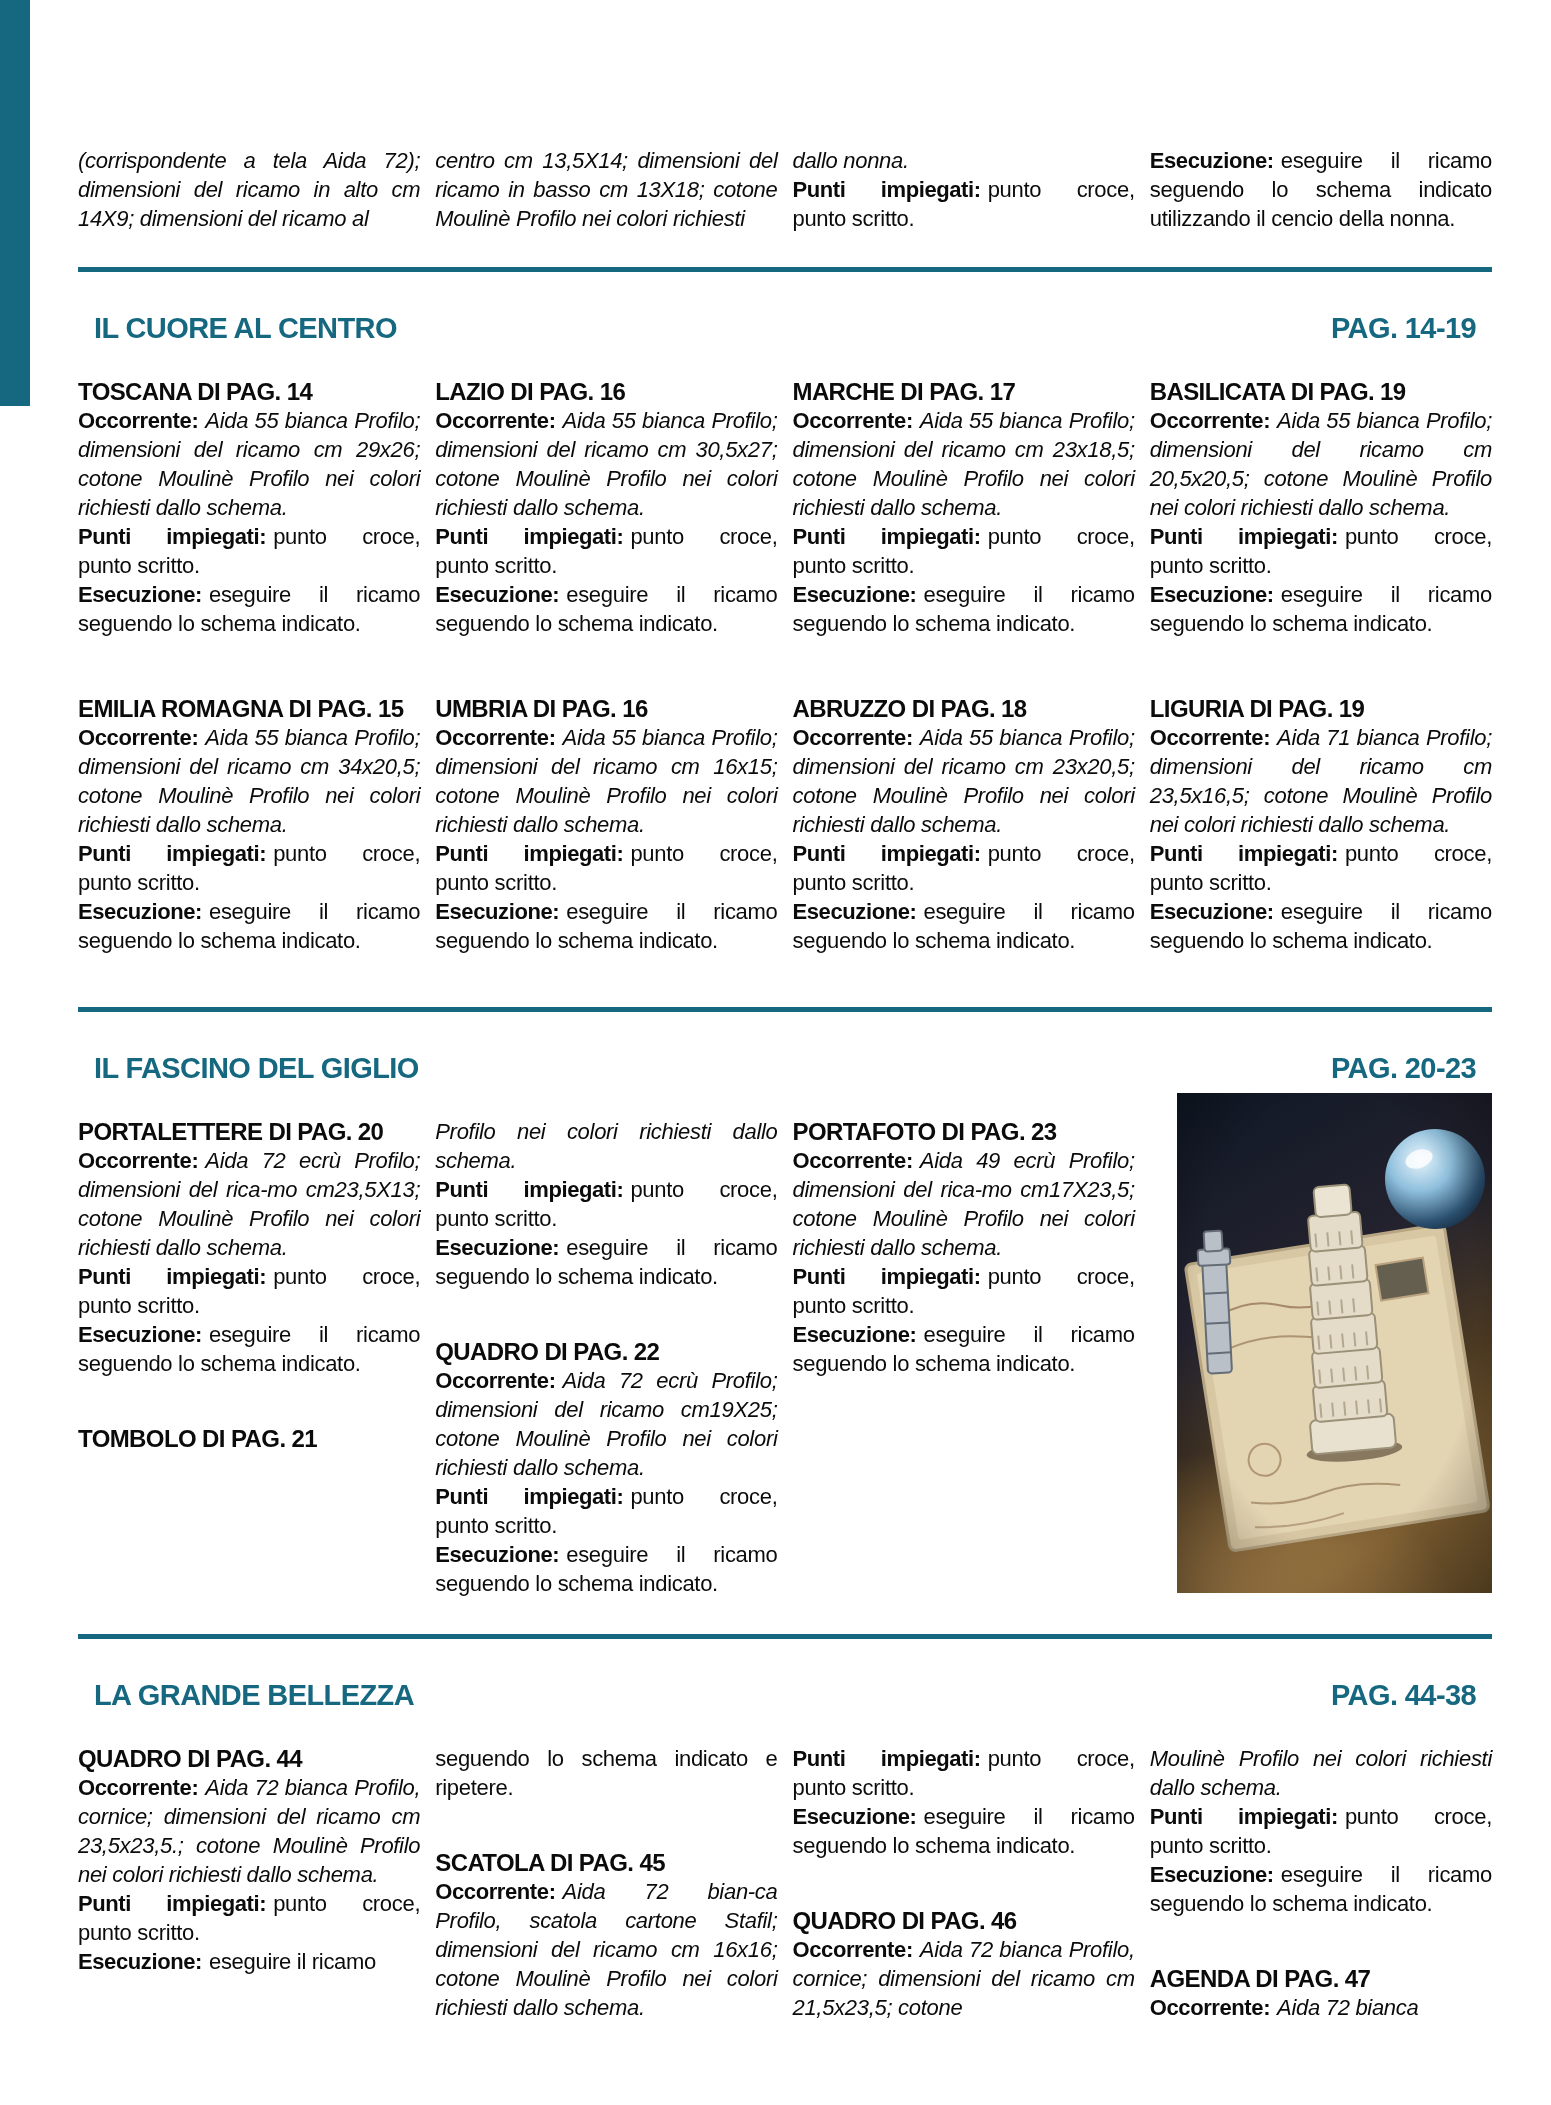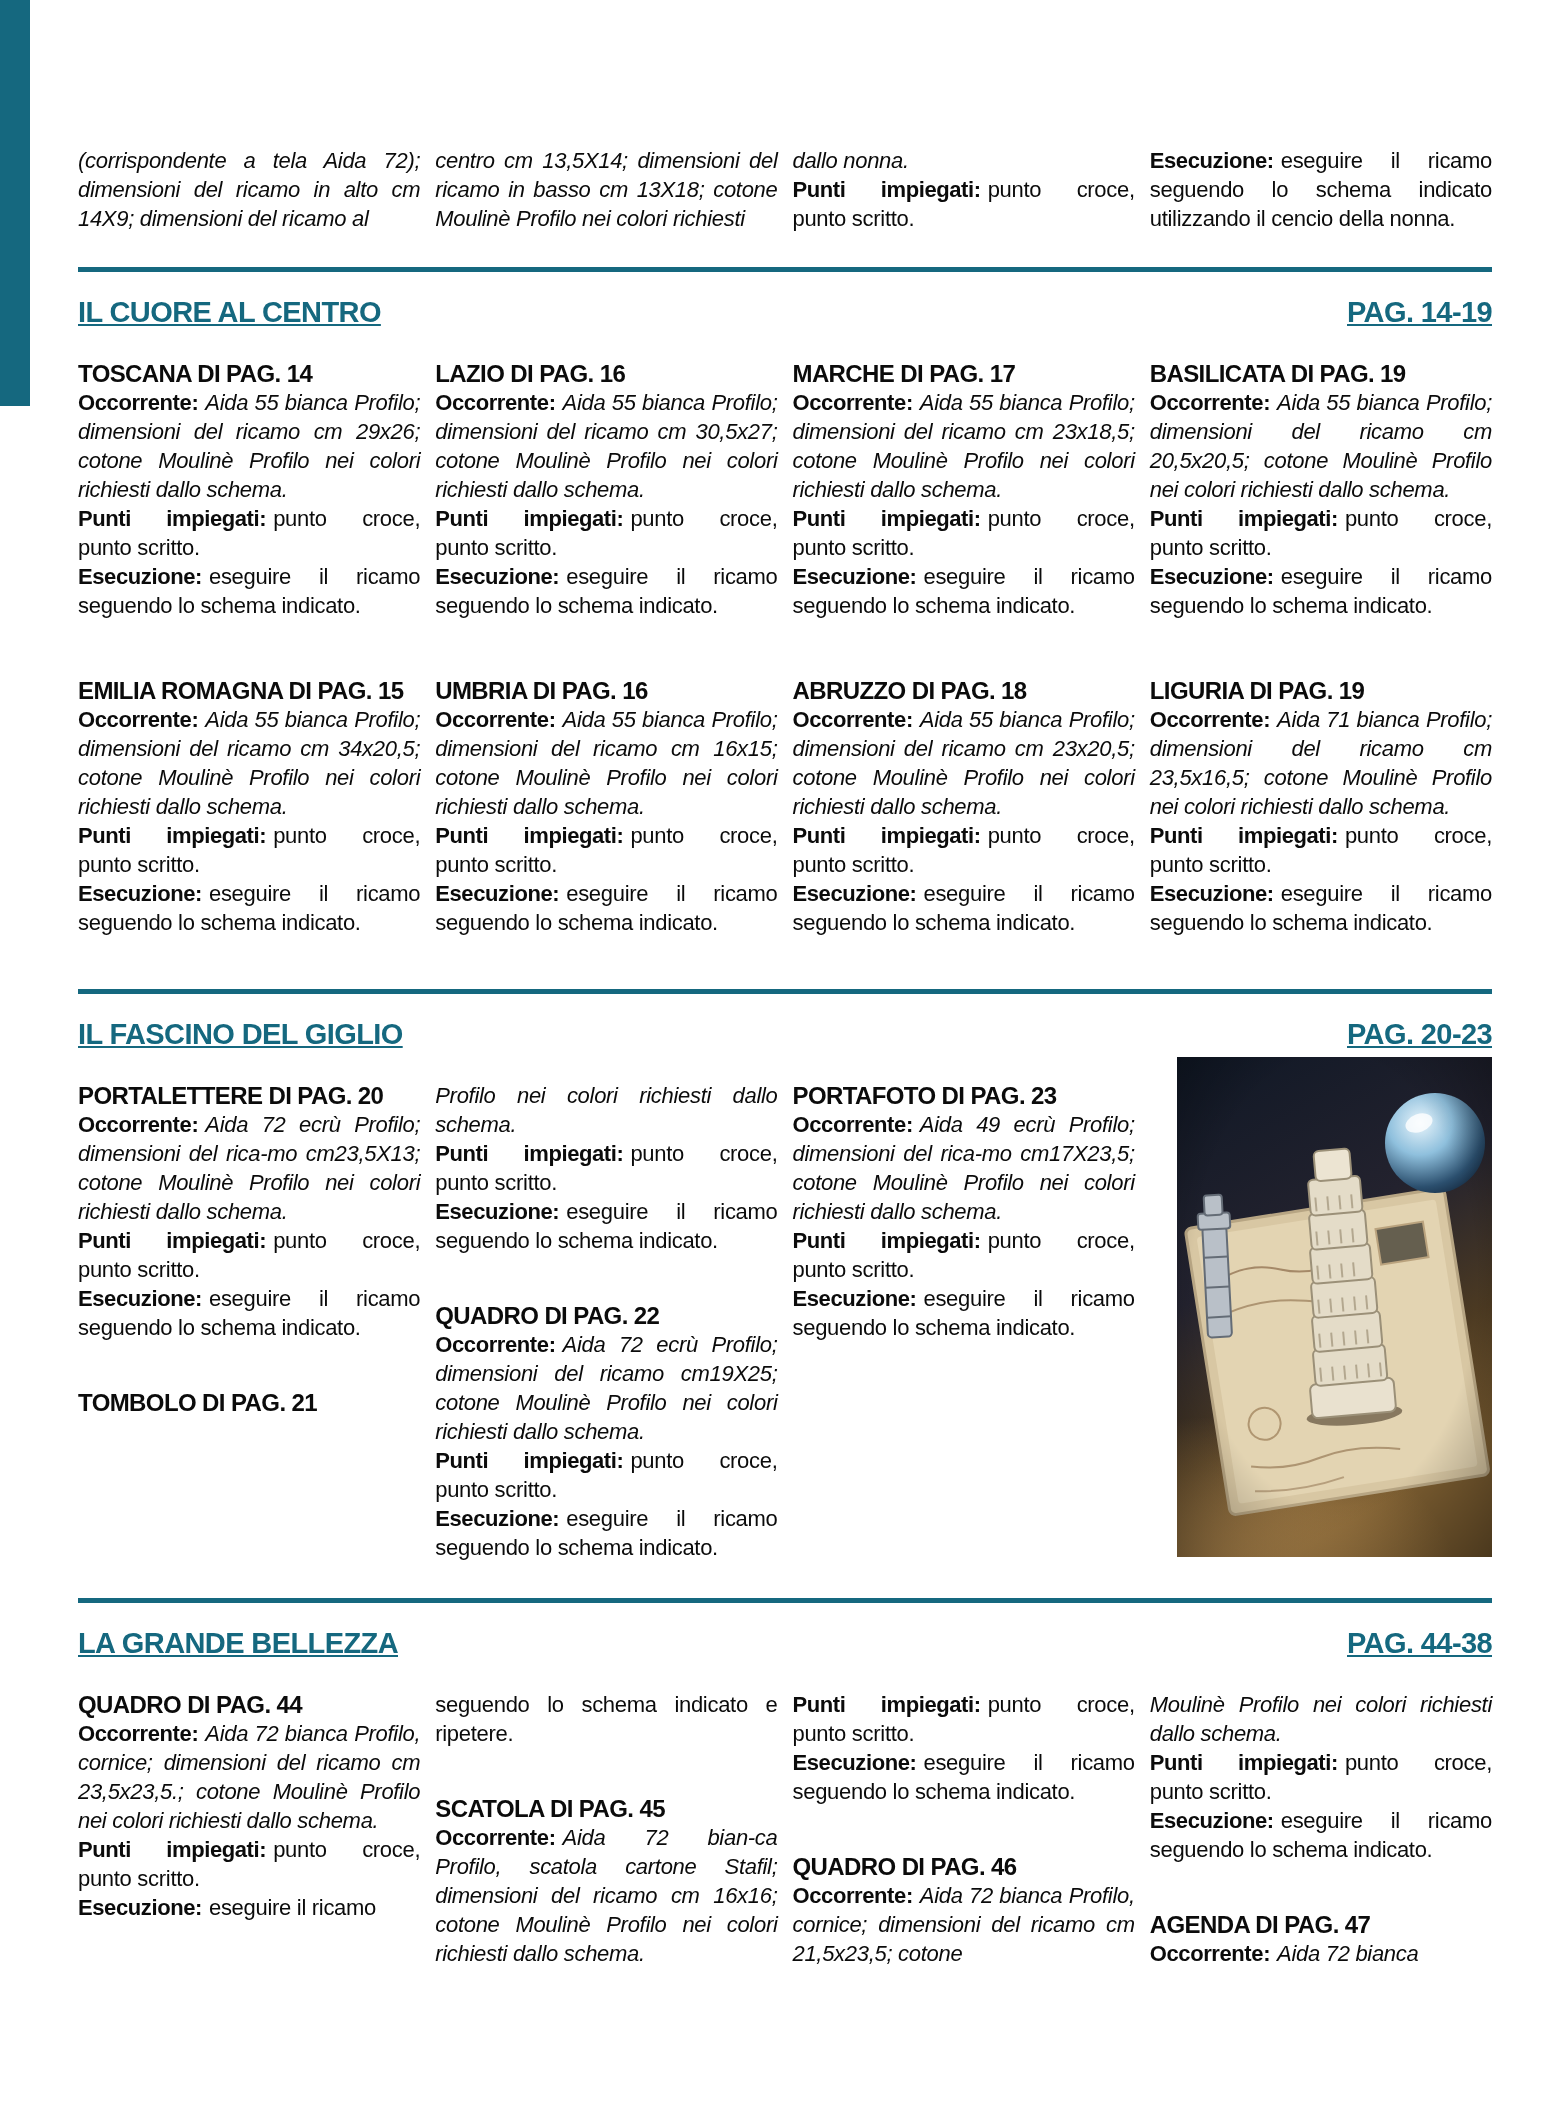--- a/index.html
+++ b/index.html
@@ -17,22 +17,22 @@
   i.val{font-style:italic;}
   b.lbl{font-weight:700;margin-right:7px;letter-spacing:-0.4px;}
   h3.t{margin:0;font-size:24px;line-height:29px;font-weight:700;letter-spacing:-0.6px;}
   #top-block{margin-top:146px;}
   .rule{height:5px;}
   .rule-1{margin-top:34px;}
   .rule-2{margin-top:52px;}
   .rule-3{margin-top:36px;}
   .sec-head{margin-top:23px;display:flex;justify-content:space-between;align-items:baseline;
     font-weight:700;font-size:29px;line-height:34px;letter-spacing:-0.6px;}
-  .sec-head h2,.sec-head .pages{margin:0;font-size:29px;font-weight:700;text-decoration:underline;}
-  .sec-grid{margin-top:30px;}
+  .sec-head h2,.sec-head .pages{margin:16px;font-size:29px;font-weight:700;}
+  .sec-grid{margin-top:16px;}
   #grid-1{row-gap:56px;}
   .stack > .block + .block,
   .stack > .cont + .block{margin-top:46px;}
   #tower-photo{display:block;margin-left:auto;margin-top:-24px;width:315px;height:500px;}
 </style>
 </head>
 <body>
 
 <div id="left-bar" class="accent-bg"></div>
 

